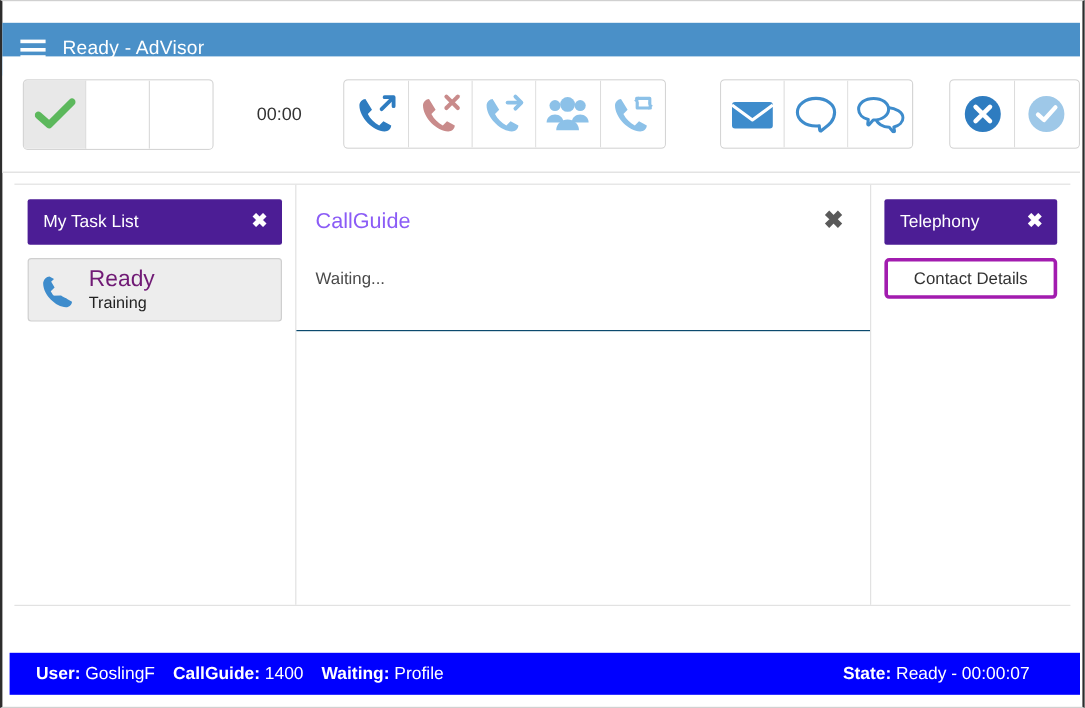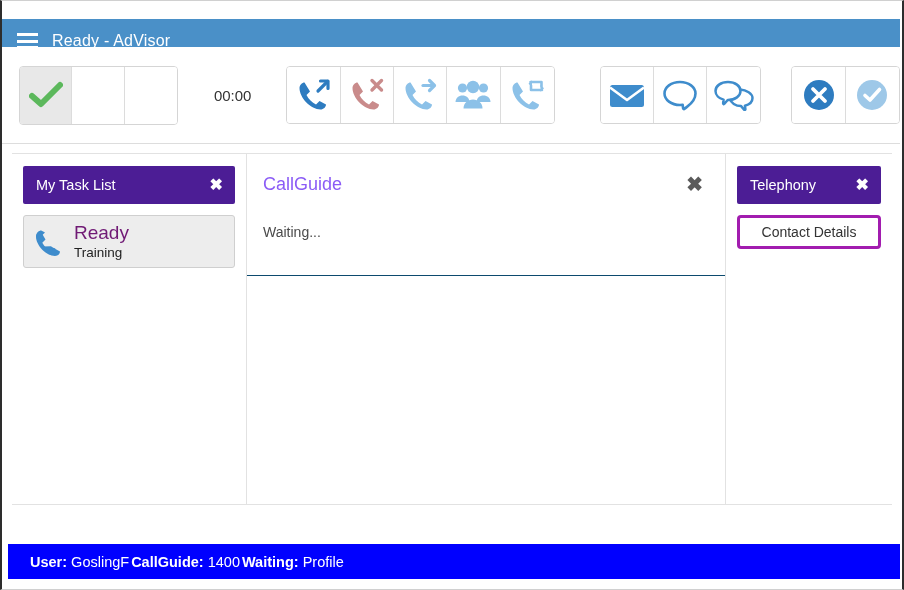--- a/index.html
+++ b/index.html
@@ -215,21 +215,21 @@
     left: 6px; top: 543px;
     width: 892px;
     height: 35px;
     background: #0000ff;
     color: #ffffff;
     display: flex;
     align-items: center;
     font-size: 14.5px;
     padding: 0 22px 0 22px;
   }
-  .status-left { display: flex; gap: 2px; white-space: nowrap; }
+  .status-left { display: flex; gap: 15px; white-space: nowrap; }
   .status-right { margin-left: auto; white-space: nowrap; padding-right: 20px; }
   .status-pair b { font-weight: bold; }
   .status-pair span { font-weight: normal; }
 </style>
 </head>
 <body>
 
 <div id="app">
 
   <div class="titlebar">
@@ -403,15 +403,19 @@
       </span>
       <span class="status-pair">
         <b>CallGuide:</b>
         <span>1400</span>
       </span>
       <span class="status-pair">
         <b>Waiting:</b>
         <span>Profile</span>
       </span>
     </div>
+    <div class="status-right status-pair">
+      <b>State:</b>
+      <span>Ready - 00:00:07</span>
+    </div>
   </div>
 
 </div>
 
 </body></html>

